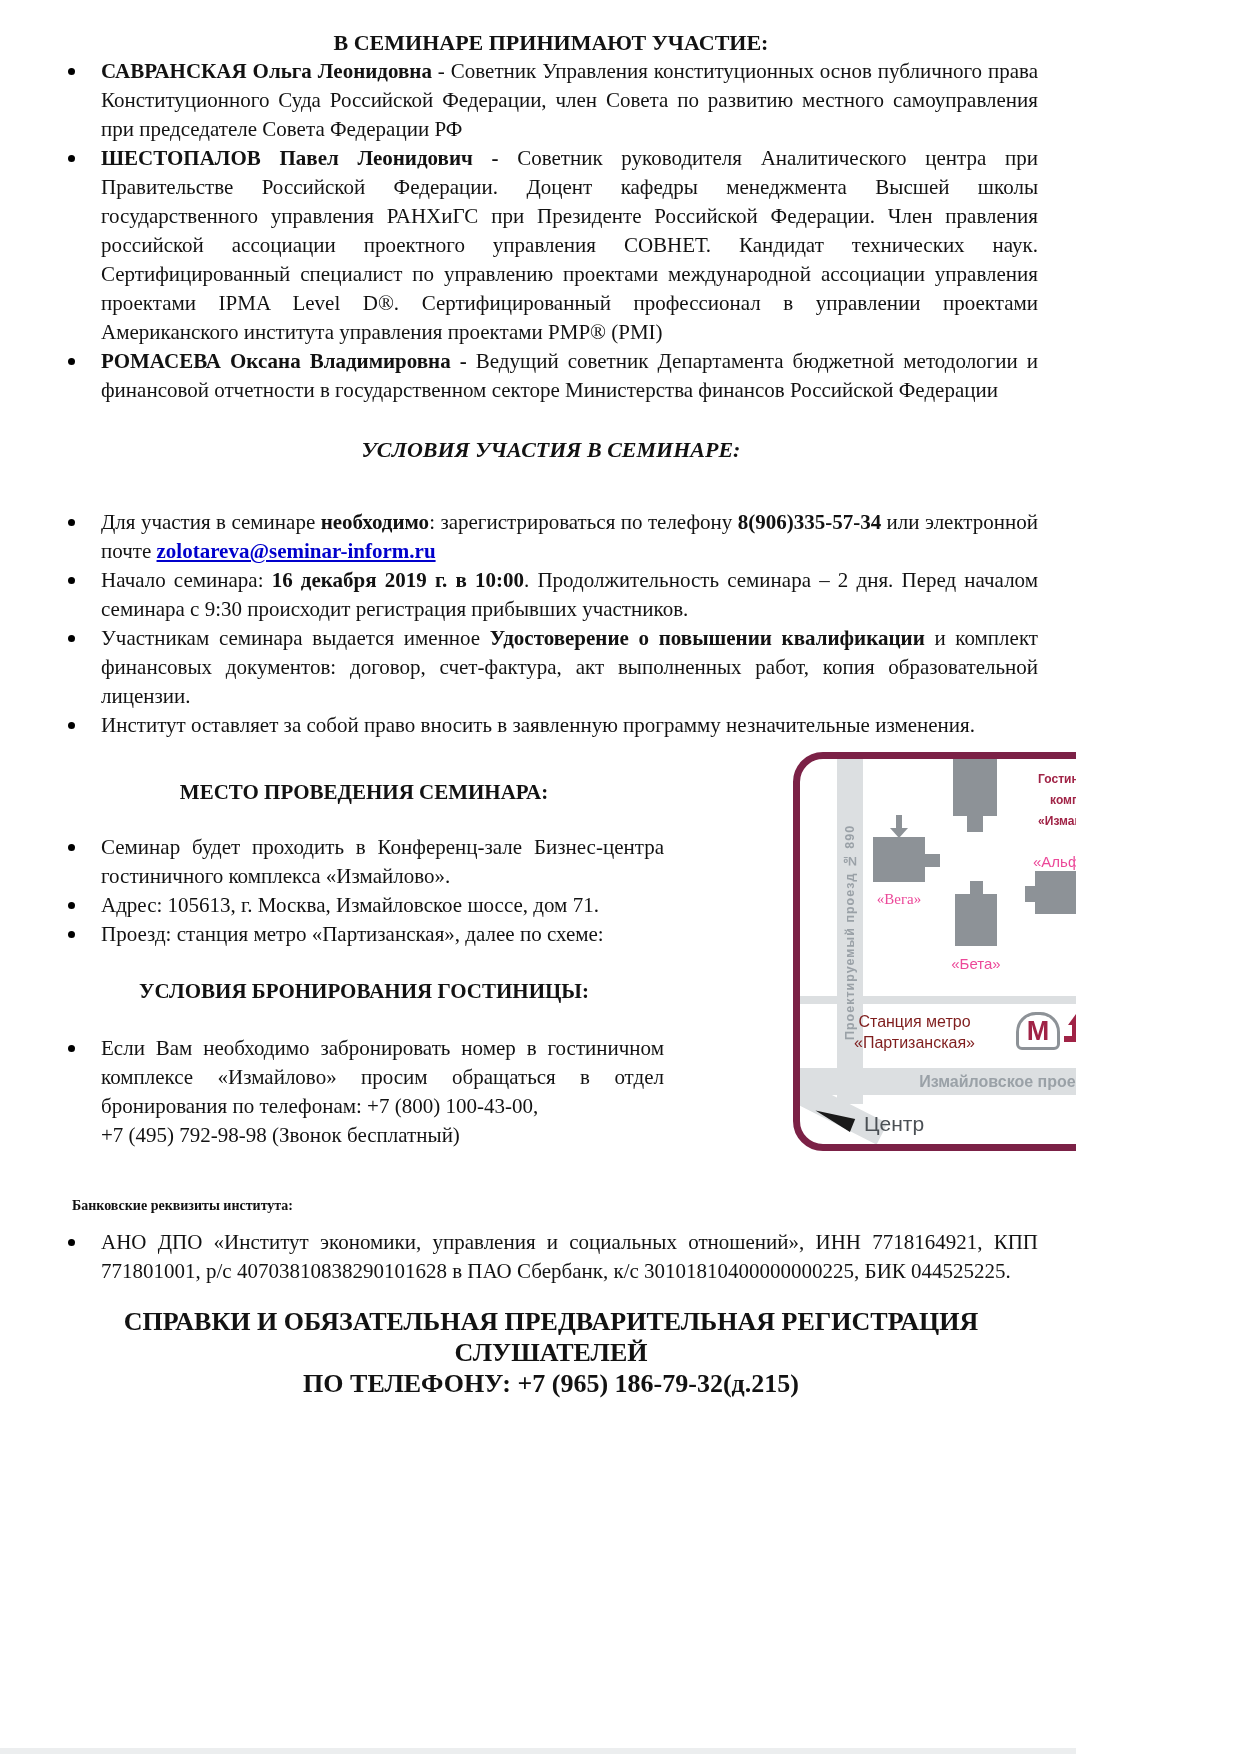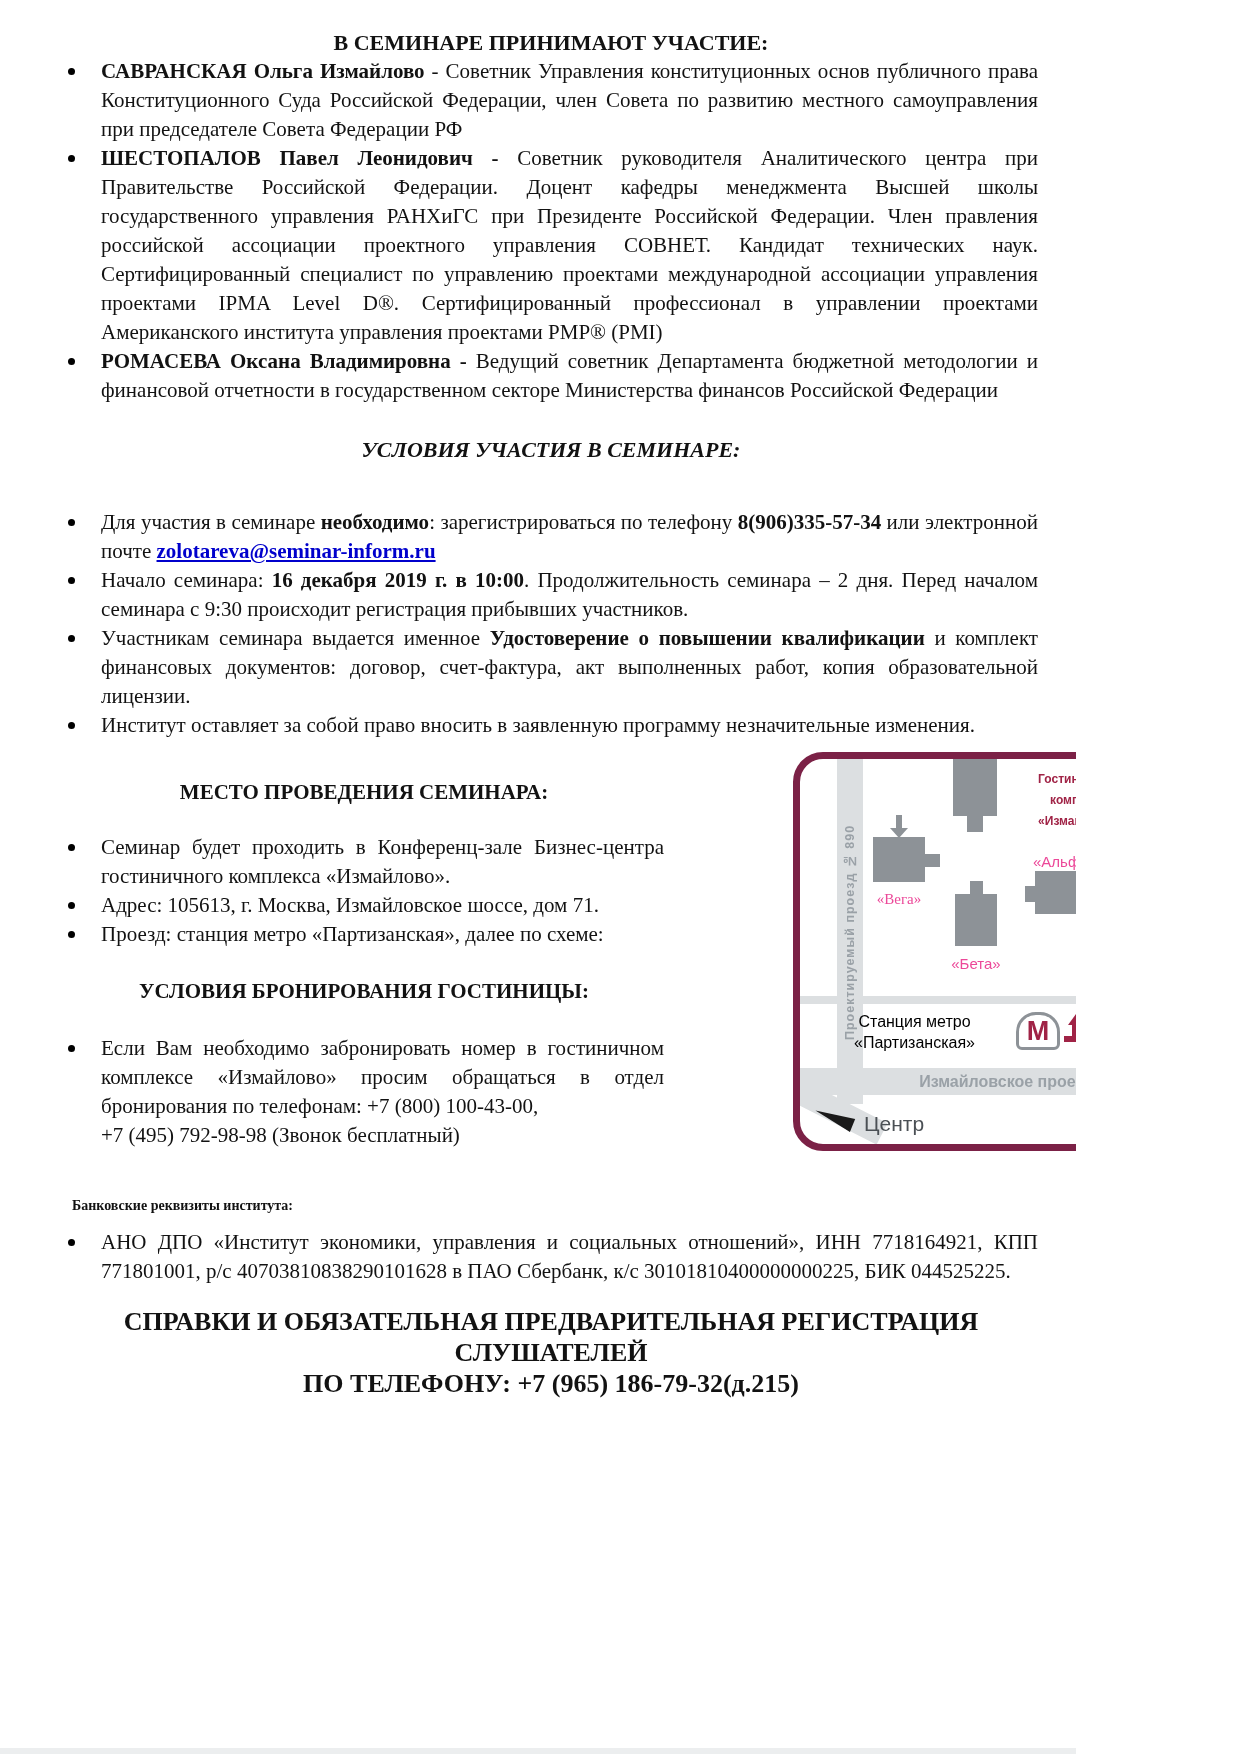--- a/index.html
+++ b/index.html
@@ -47,21 +47,21 @@
     position:absolute; right:4px; top:10px; width:152px; text-align:center;
     color:#a02346; font-weight:bold; font-size:12px; line-height:21px;
   }
   .road-left-label {
     position:absolute; left:36px; top:8px; height:330px; width:26px;
     writing-mode:vertical-rl; transform:rotate(180deg);
     color:#9aa1a7; font-weight:bold; font-size:12.5px; letter-spacing:1px;
     text-align:center;
   }
   .metro-text { position:absolute; left:12px; top:252px; width:205px; text-align:center;
-    color:#000000; font-size:16px; line-height:21px; }
+    color:#7f1d1d; font-size:16px; line-height:21px; }
   .metro-logo {
     position:absolute; left:216px; top:253px; width:44px; height:38px;
     border:3px solid #8d9297; border-radius:20px 20px 6px 6px; background:#fff;
     display:flex; align-items:center; justify-content:center;
   }
   .metro-logo span { color:#a02346; font-weight:bold; font-size:27px; line-height:27px; }
   .shosse-label { position:absolute; left:0; top:309px; width:358px; height:27px;
     color:#9aa1a7; font-weight:bold; font-size:16px; line-height:27px;
     text-align:center; padding-left:55px; }
   .center-label { position:absolute; left:64px; top:350px; color:#4b5055; font-size:21px; font-weight:normal; }
@@ -90,21 +90,21 @@
 </style>
 </head>
 <body>
 
 <div class="page">
 
   <h2 class="h-center">В СЕМИНАРЕ ПРИНИМАЮТ УЧАСТИЕ:</h2>
   <ul class="blist">
     <li>
       <span class="dot"></span>
-      <b class="name">САВРАНСКАЯ Ольга Измайлово</b>
+      <b class="name">САВРАНСКАЯ Ольга Леонидовна</b>
       <span>- Советник Управления конституционных основ публичного права Конституционного Суда Российской Федерации, член Совета по развитию местного самоуправления при председателе Совета Федерации РФ</span>
     </li>
     <li>
       <span class="dot"></span>
       <b class="name">ШЕСТОПАЛОВ Павел Леонидович -</b>
       <span>Советник руководителя Аналитического центра при Правительстве Российской Федерации. Доцент кафедры менеджмента Высшей школы государственного управления РАНХиГС при Президенте Российской Федерации. Член правления российской ассоциации проектного управления СОВНЕТ. Кандидат технических наук. Сертифицированный специалист по управлению проектами международной ассоциации управления проектами IPMA Level D®. Сертифицированный профессионал в управлении проектами Американского института управления проектами PMP® (PMI)</span>
     </li>
     <li>
       <span class="dot"></span>
       <b class="name">РОМАСЕВА Оксана Владимировна -</b>

